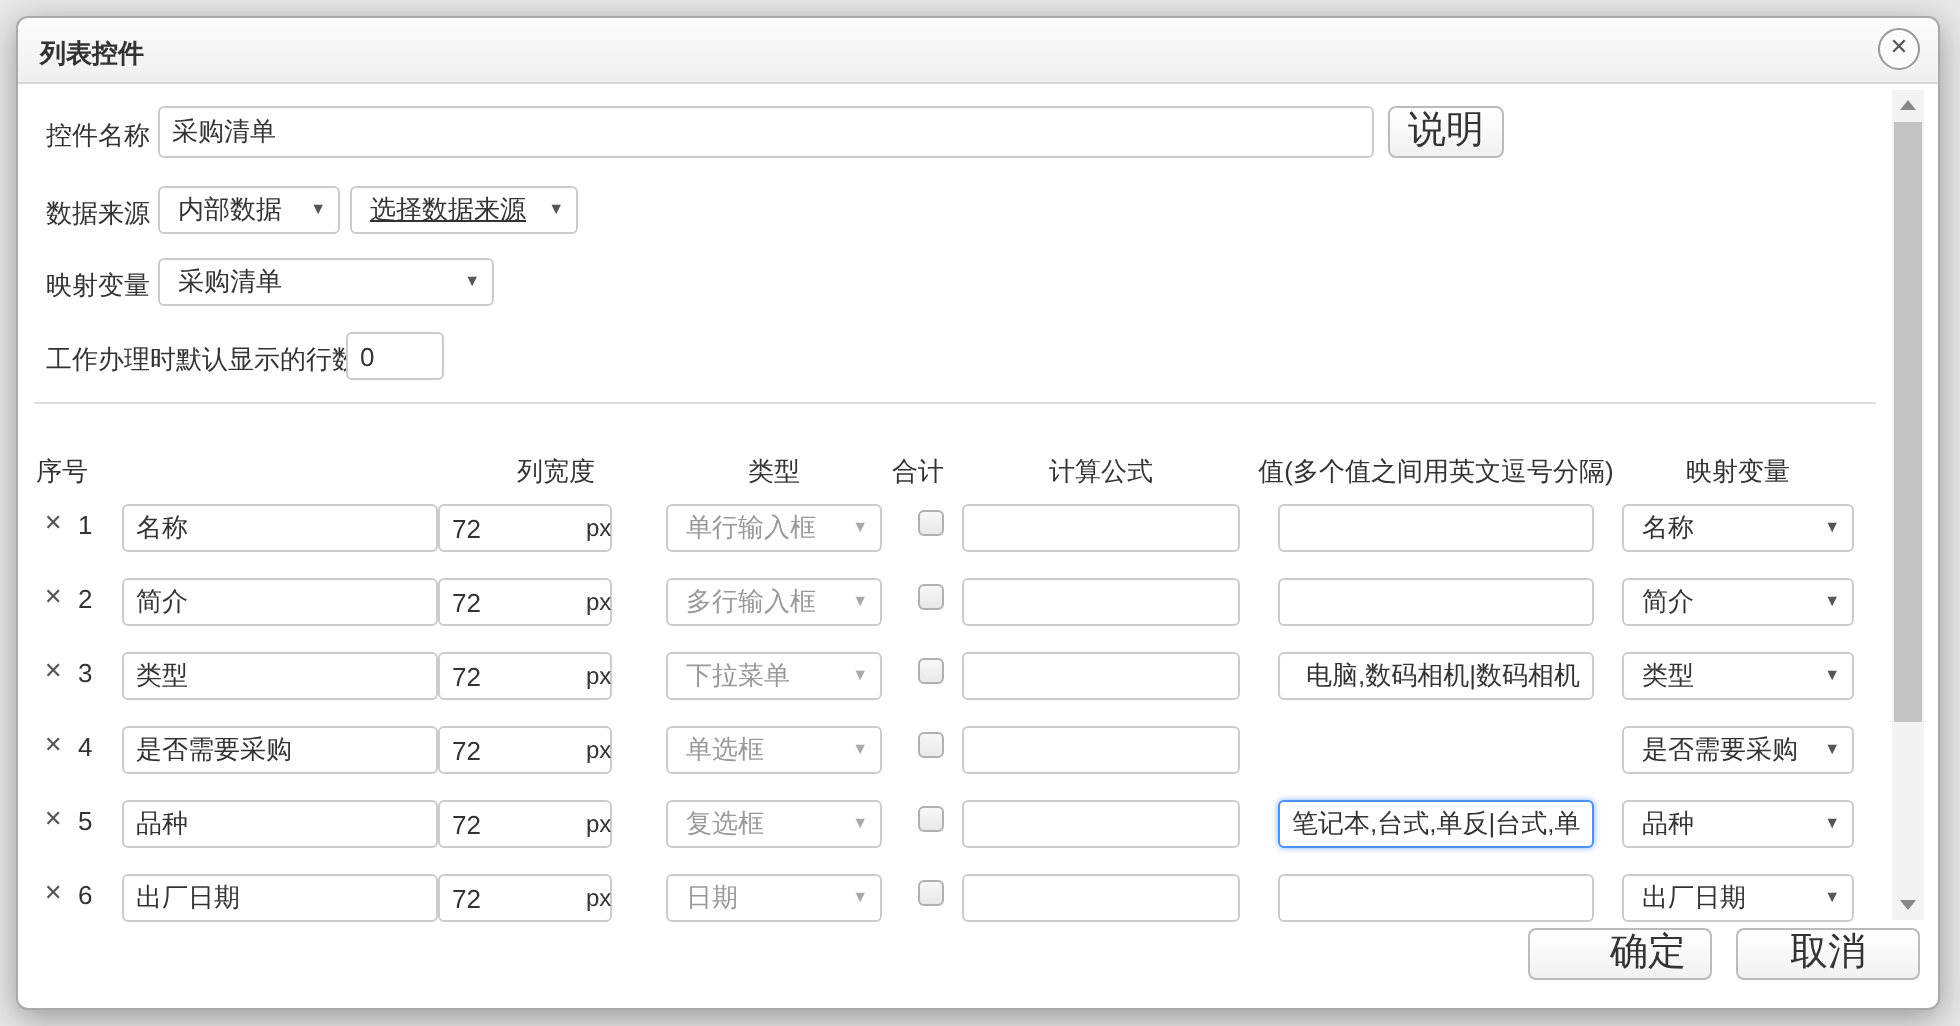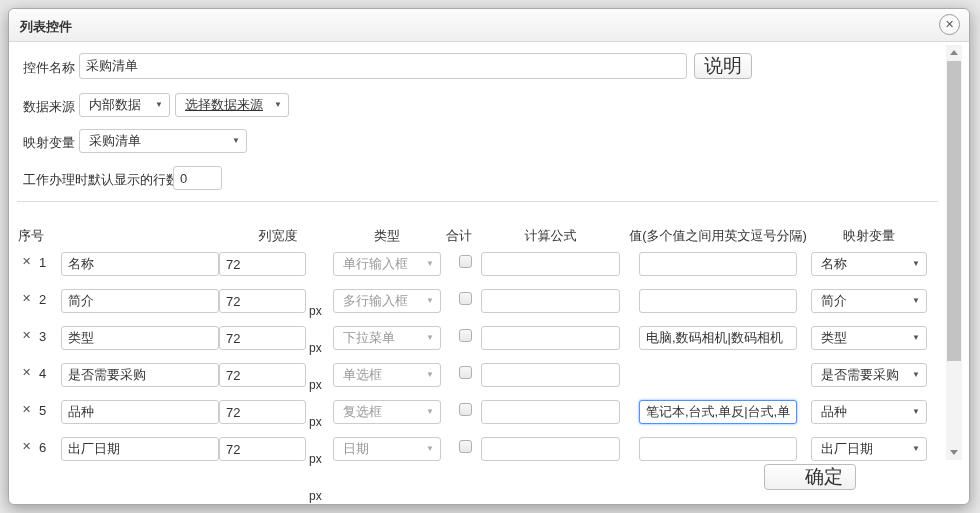--- a/index.html
+++ b/index.html
@@ -75,30 +75,30 @@
   .h-mapping { left: 802px; width: 116px; }
   .rows-area { position: absolute; left: 0; top: 235px; width: 937px; }
   .grid-row { position: relative; height: 37px; }
   .grid-row .del {
     position: absolute; left: 13px; top: 11px;
     font-size: 11px; font-weight: bold; color: #555; cursor: pointer;
   }
   .grid-row .idx { position: absolute; left: 30px; top: 11px; font-size: 13px; color: #333; }
   .grid-row .c-name    { left: 52px;  top: 8px; width: 158px; height: 24px; }
   .grid-row .c-width   { left: 210px; top: 8px; width: 87px;  height: 24px; }
-  .grid-row .c-px      { position: absolute; left: 300px; top: 13px; font-size: 12px; color: #333; margin-top: 47px; }
+  .grid-row .c-px      { position: absolute; left: 284px; top: 13px; font-size: 12px; color: #333; }
   .grid-row .c-type    { left: 324px; top: 8px; width: 108px; }
   .grid-row .c-check   {
     position: absolute; left: 450px; top: 11px;
     width: 13px; height: 13px; box-sizing: border-box;
     border: 1px solid #b0b0b0; border-radius: 3px;
     background: linear-gradient(#f7f7f7, #e8e8e8); cursor: pointer;
   }
   .grid-row .c-formula { left: 472px; top: 8px; width: 139px; height: 24px; }
-  .grid-row .c-value   { left: 630px; top: 8px; width: 158px; height: 24px; }
+  .grid-row .c-value   { left: 630px; top: 8px; width: 158px; height: 24px; text-align: right; }
   .grid-row .c-mapping { left: 802px; top: 8px; width: 116px; }
   .c-value.focused { box-shadow: 0 0 3px rgba(77,144,254,.7); }
   .scrollbar {
     position: absolute; left: 937px; top: 36px; width: 16px; height: 415px;
     background: #f3f3f3;
   }
   .sb-up, .sb-down { position: absolute; left: 4px; width: 0; height: 0; cursor: pointer; }
   .sb-up   { top: 5px;    border-left: 4px solid transparent; border-right: 4px solid transparent; border-bottom: 5px solid #888; }
   .sb-down { bottom: 5px; border-left: 4px solid transparent; border-right: 4px solid transparent; border-top: 5px solid #888; }
   .sb-thumb { position: absolute; left: 1px; top: 16px; width: 14px; height: 300px; background: #c3c3c3; cursor: pointer; }
@@ -261,13 +261,14 @@
   </div>
 </div>
 
   <div class="scrollbar">
     <div class="sb-up"></div>
     <div class="sb-thumb"></div>
     <div class="sb-down"></div>
   </div>
 
   <span class="btn" style="left:755px; top:455px; width:92px;padding-left:28px;">确定</span>
+  <span class="btn" style="left:859px; top:455px; width:92px;">取消</span>
 </div>
 
 </body></html>

